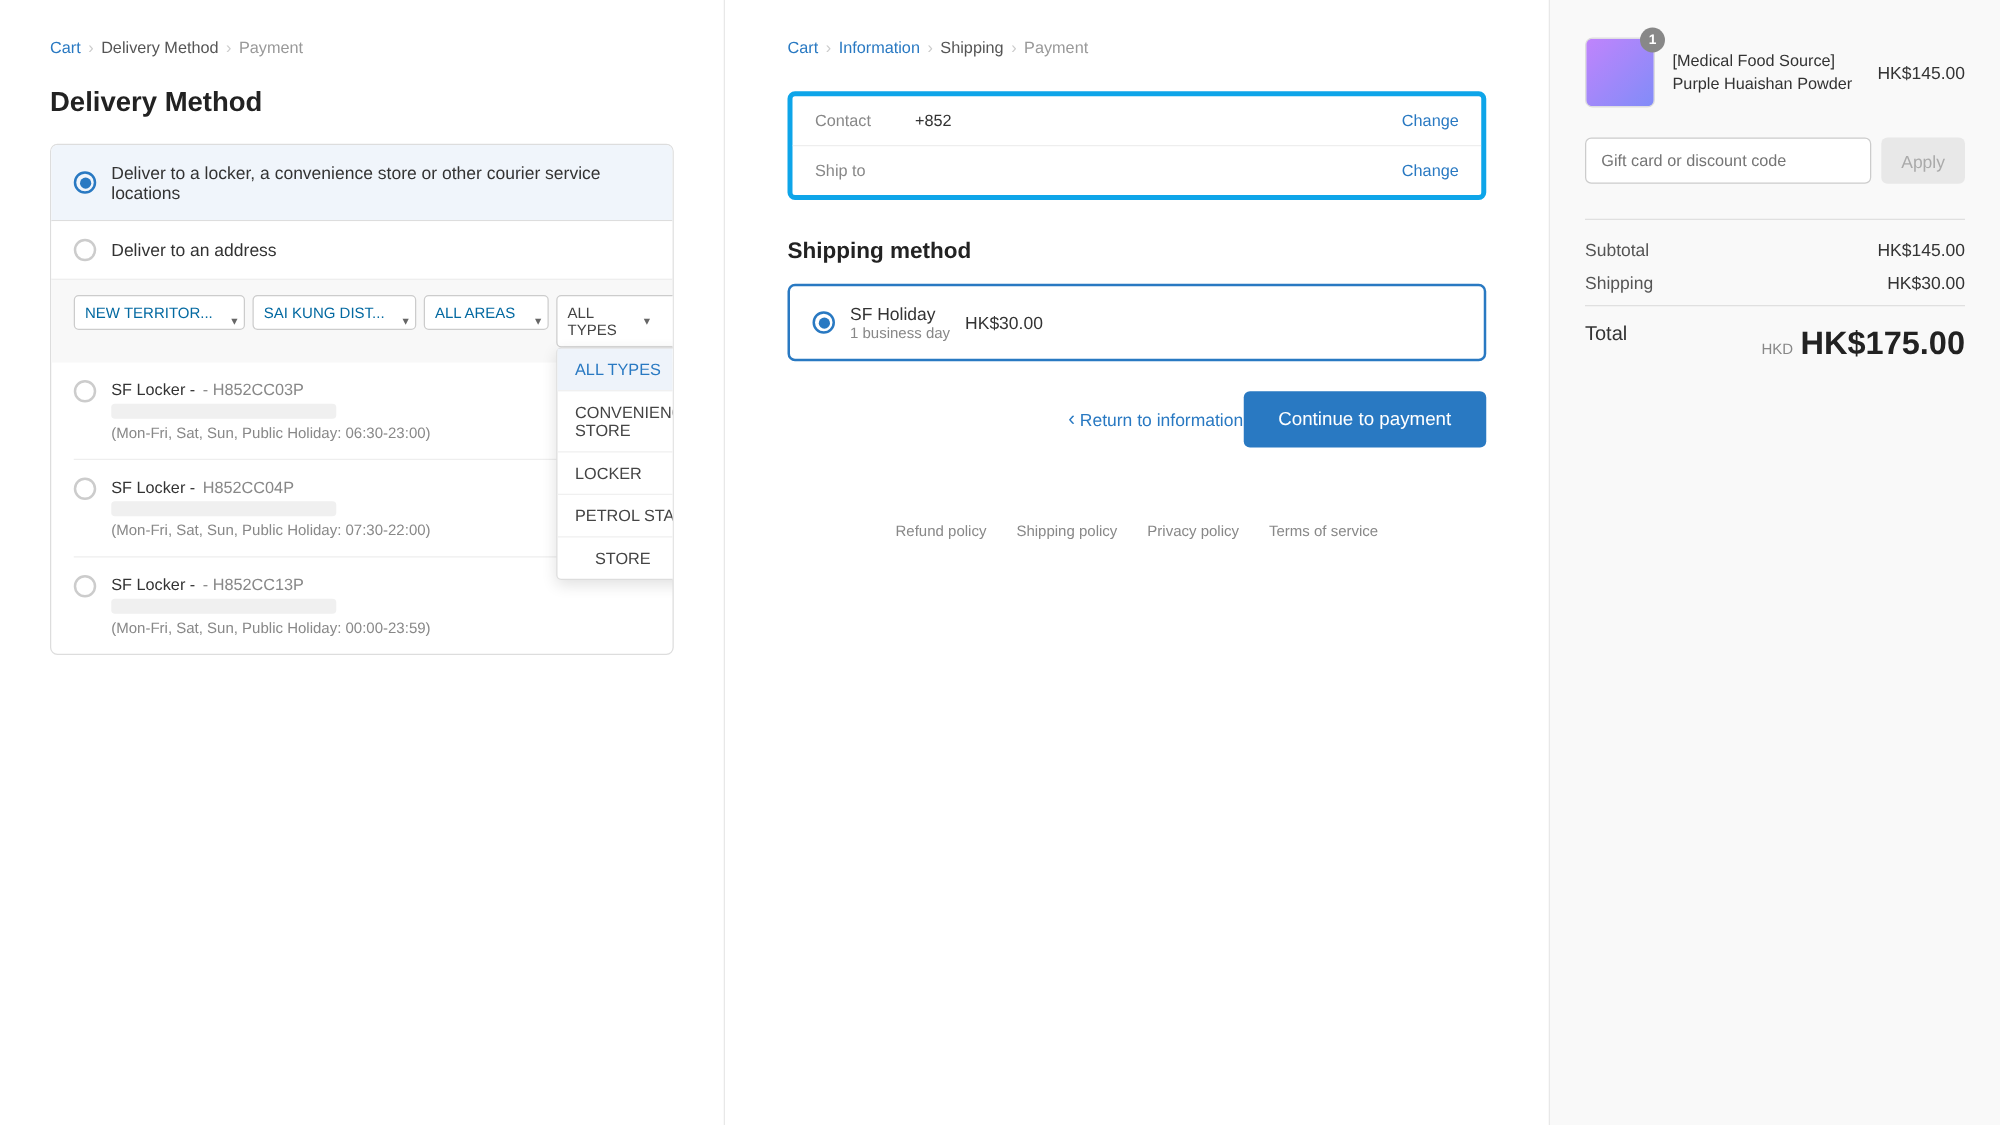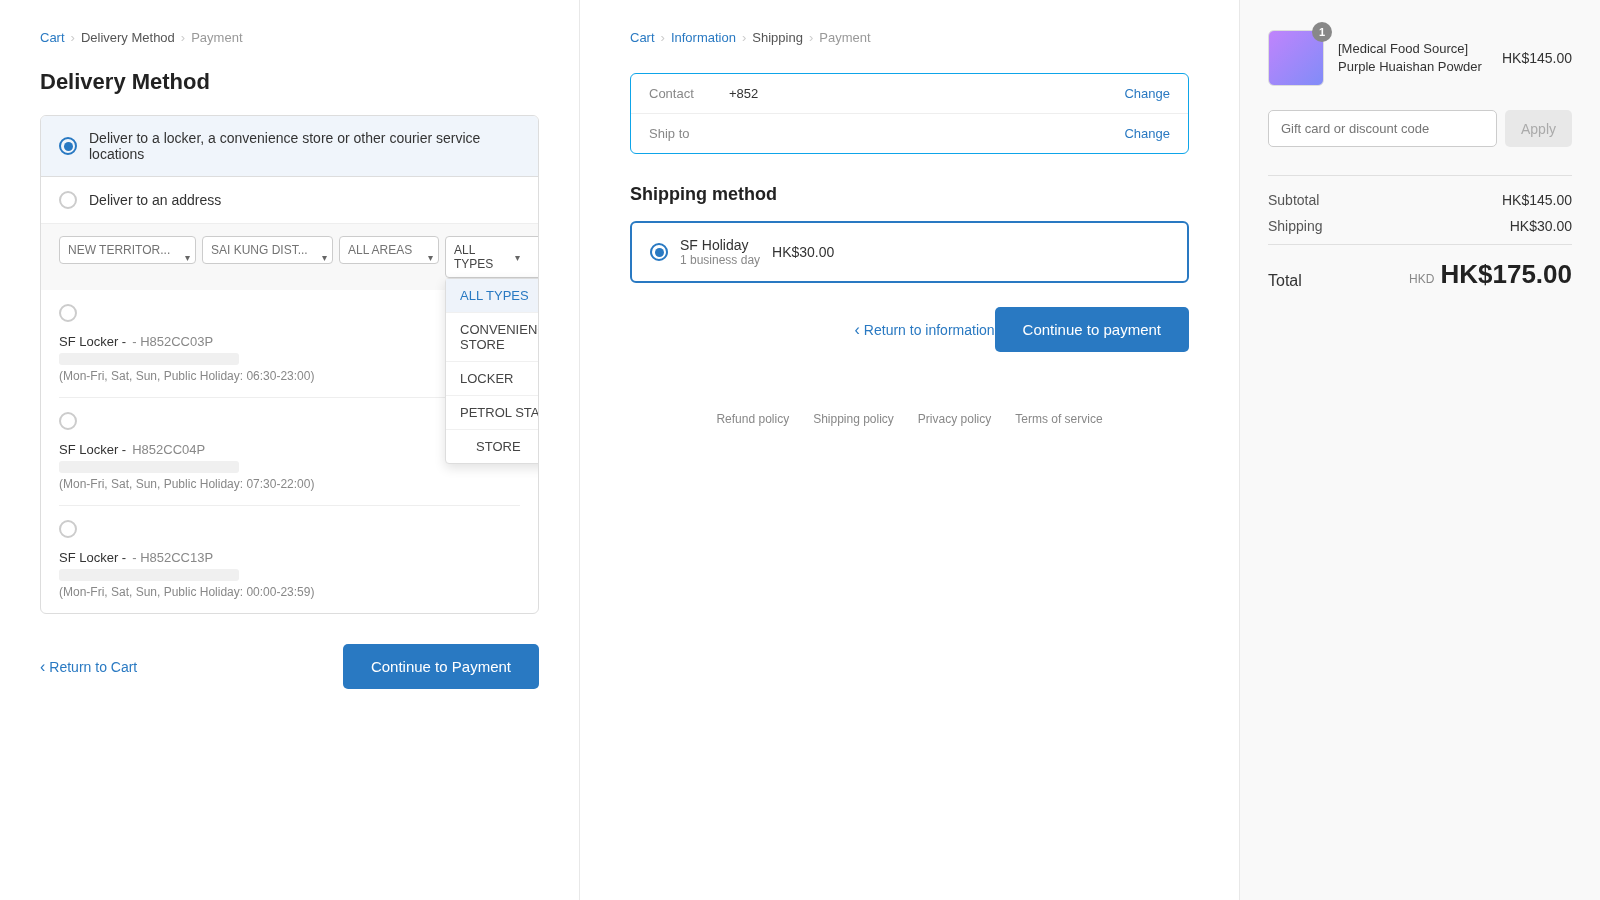--- a/index.html
+++ b/index.html
@@ -89,21 +89,21 @@
 
     .filter-select {
       padding: 6px 24px 6px 8px;
       border: 1px solid #ccc;
       border-radius: 4px;
       font-size: 12px;
       background: #fff;
       appearance: none;
       -webkit-appearance: none;
       cursor: pointer;
-      color: #737373;
+      color: #0369a1;
       position: relative;
     }
     .select-wrapper {
       position: relative;
       display: inline-block;
     }
     .select-wrapper::after {
       content: '▾';
       position: absolute;
       right: 6px;
@@ -162,21 +162,20 @@
     .locker-list {
       padding: 0 18px;
     }
 
     .locker-item {
       display: flex;
       align-items: flex-start;
       gap: 12px;
       padding: 14px 0;
       border-bottom: 1px solid #eee;
-      flex-direction: column;
     }
     .locker-item:last-child { border-bottom: none; }
 
     .locker-info { flex: 1; }
     .locker-name {
       font-size: 13px;
       color: #333;
       font-weight: 500;
       margin-bottom: 4px;
       display: flex;
@@ -240,21 +239,21 @@
       gap: 6px;
       font-size: 13px;
       color: #999;
       margin-bottom: 28px;
     }
     .mid-breadcrumb a { color: #2979c2; text-decoration: none; }
     .mid-breadcrumb .sep { color: #ccc; }
     .mid-breadcrumb .current { color: #555; }
 
     .info-table {
-      border: 1px solid #0ea5e9;
+      border: 4px solid #0ea5e9;
       border-radius: 6px;
       overflow: hidden;
       margin-bottom: 30px;
     }
     .info-row {
       display: flex;
       align-items: center;
       padding: 12px 18px;
       font-size: 13px;
     }
@@ -417,21 +416,21 @@
       justify-content: space-between;
       margin-bottom: 10px;
       font-size: 14px;
     }
     .price-label { color: #555; }
     .price-value { color: #333; }
 
     .total-row {
       display: flex;
       justify-content: space-between;
-      align-items: flex-end;
+      align-items: flex-start;
       border-top: 1px solid #e0e0e0;
       padding-top: 14px;
       margin-top: 6px;
     }
     .total-label { font-size: 16px; font-weight: 500; color: #333; }
     .total-value-wrap { display: flex; align-items: baseline; gap: 6px; }
     .total-currency { font-size: 12px; color: #888; }
     .total-amount { font-size: 26px; font-weight: 700; color: #222; }
   </style>
 </head>
@@ -524,24 +523,20 @@
             <span>SF Locker -</span>
             <span class="locker-name-id">- H852CC13P</span>
           </div>
           <div class="locker-address"></div>
           <div class="locker-hours">(Mon-Fri, Sat, Sun, Public Holiday: 00:00-23:59)</div>
         </div>
       </div>
     </div>
   </div>
 
-  <div class="bottom-nav">
-    <a class="back-link">Return to Cart</a>
-    <button class="continue-btn">Continue to Payment</button>
-  </div>
 </div>
 
 <div class="middle-panel">
   <div class="mid-breadcrumb">
     <a>Cart</a>
     <span class="sep">›</span>
     <a>Information</a>
     <span class="sep">›</span>
     <span class="current">Shipping</span>
     <span class="sep">›</span>

